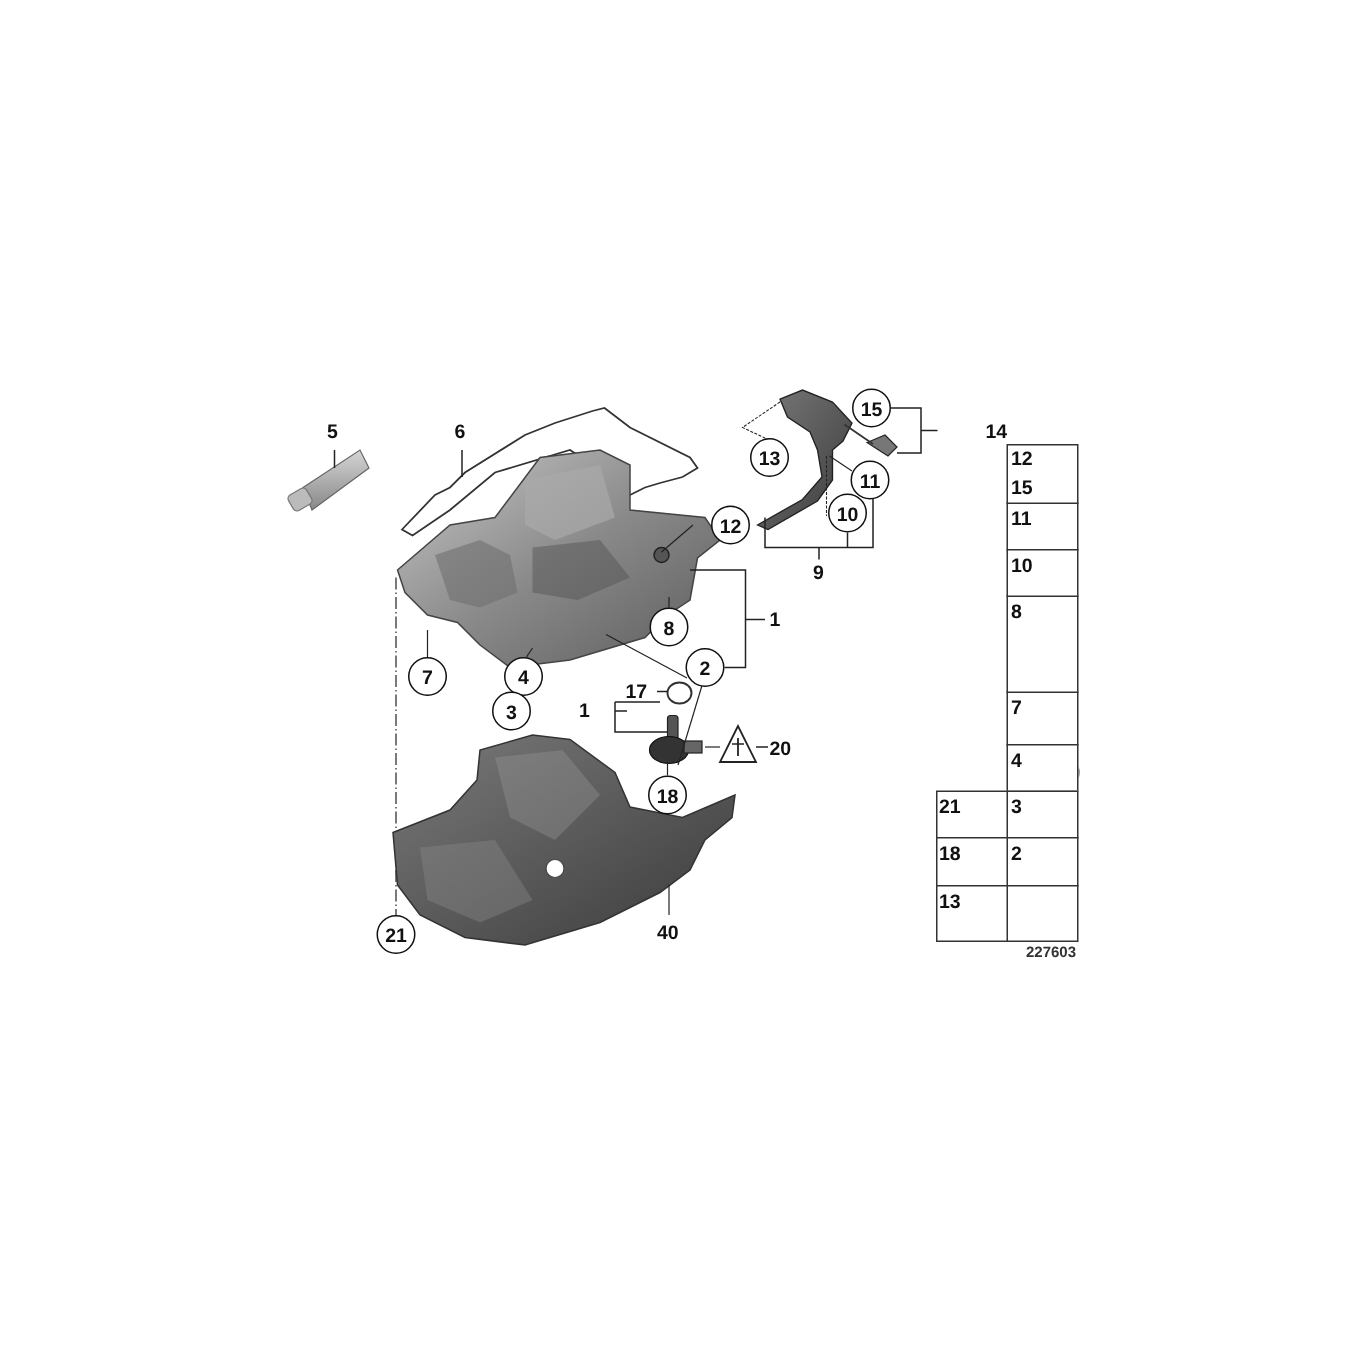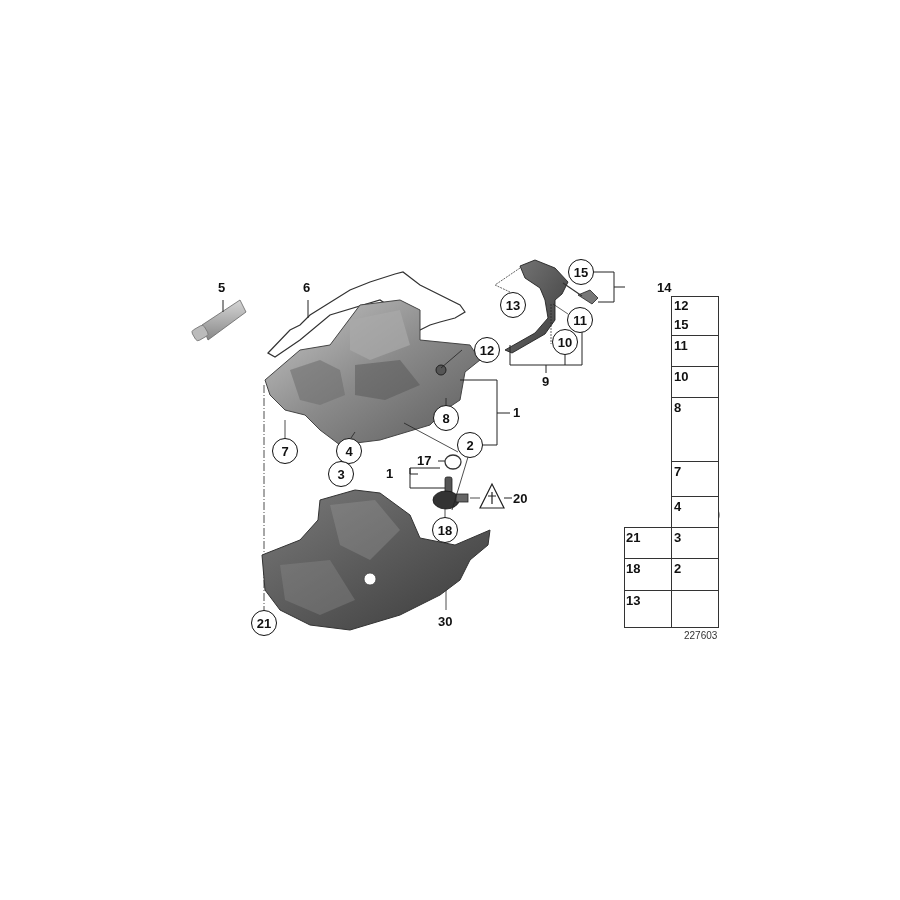--- a/index.html
+++ b/index.html
@@ -3,21 +3,21 @@
 <meta charset="utf-8">
 <style>
   html,body{margin:0;padding:0;background:#ffffff;}
   body{width:900px;height:900px;position:relative;overflow:hidden;font-family:"Liberation Sans",sans-serif;}
   #canvas{position:absolute;left:0;top:0;width:900px;height:900px;}
   .callout{position:absolute;width:26px;height:26px;border:1.6px solid #111;border-radius:50%;background:#fff;box-sizing:border-box;
     display:flex;align-items:center;justify-content:center;font-weight:bold;font-size:13px;color:#111;}
   .plain{position:absolute;font-weight:bold;font-size:13px;color:#111;line-height:14px;}
   .tbl{position:absolute;border:1px solid #333;box-sizing:border-box;background:#fff;}
   .tcell-label{position:absolute;font-weight:bold;font-size:13px;color:#111;line-height:13px;}
-  .imgno{position:absolute;font-size:10px;color:#333;}
+  .imgno{position:absolute;font-size:10px;color:#333;font-weight:bold;}
 </style>
 </head>
 <body>
 
 <div id="canvas">
 
   <svg width="900" height="900" style="position:absolute;left:0;top:0">
     <defs>
       <linearGradient id="metal" x1="0" y1="0" x2="1" y2="1">
         <stop offset="0" stop-color="#c9c9c9"></stop>
@@ -179,14 +179,14 @@
   <div class="plain" style="left:513px;top:406px">1</div>
   <div class="callout" style="left:457px;top:432px">2</div>
   <div class="callout" style="left:272px;top:438px">7</div>
   <div class="callout" style="left:336px;top:438px">4</div>
   <div class="callout" style="left:328px;top:461px">3</div>
   <div class="plain" style="left:417px;top:454px">17</div>
   <div class="plain" style="left:386px;top:467px">1</div>
   <div class="plain" style="left:513px;top:492px">20</div>
   <div class="callout" style="left:432px;top:517px">18</div>
   <div class="callout" style="left:251px;top:610px">21</div>
-  <div class="plain" style="left:438px;top:615px">30</div>
+  <div class="plain" style="left:438px;top:615px">40</div>
 </div>
 
 </body></html>

